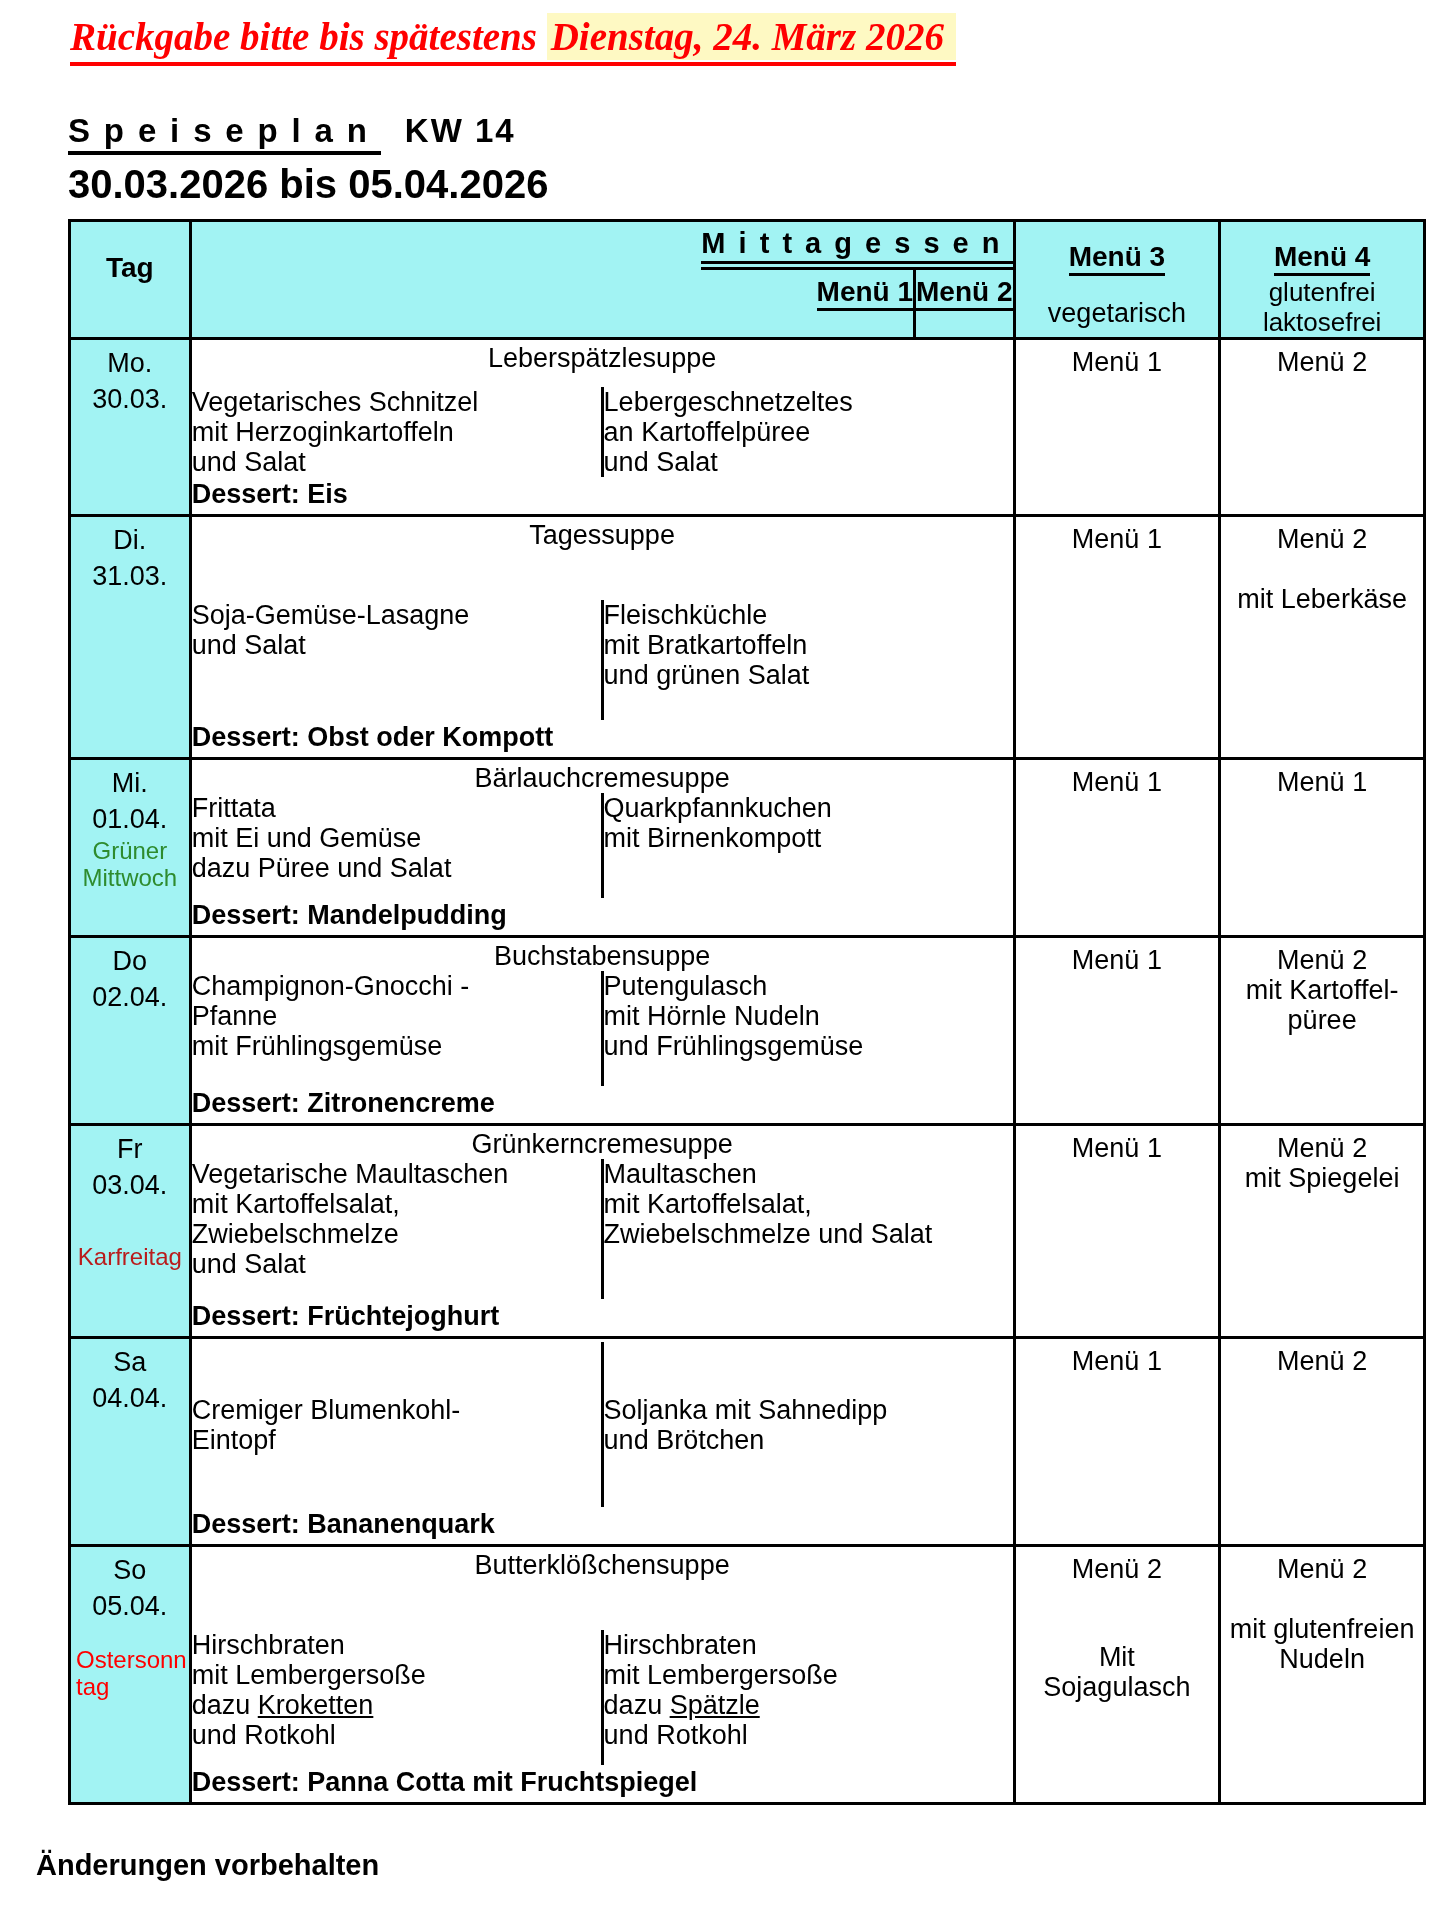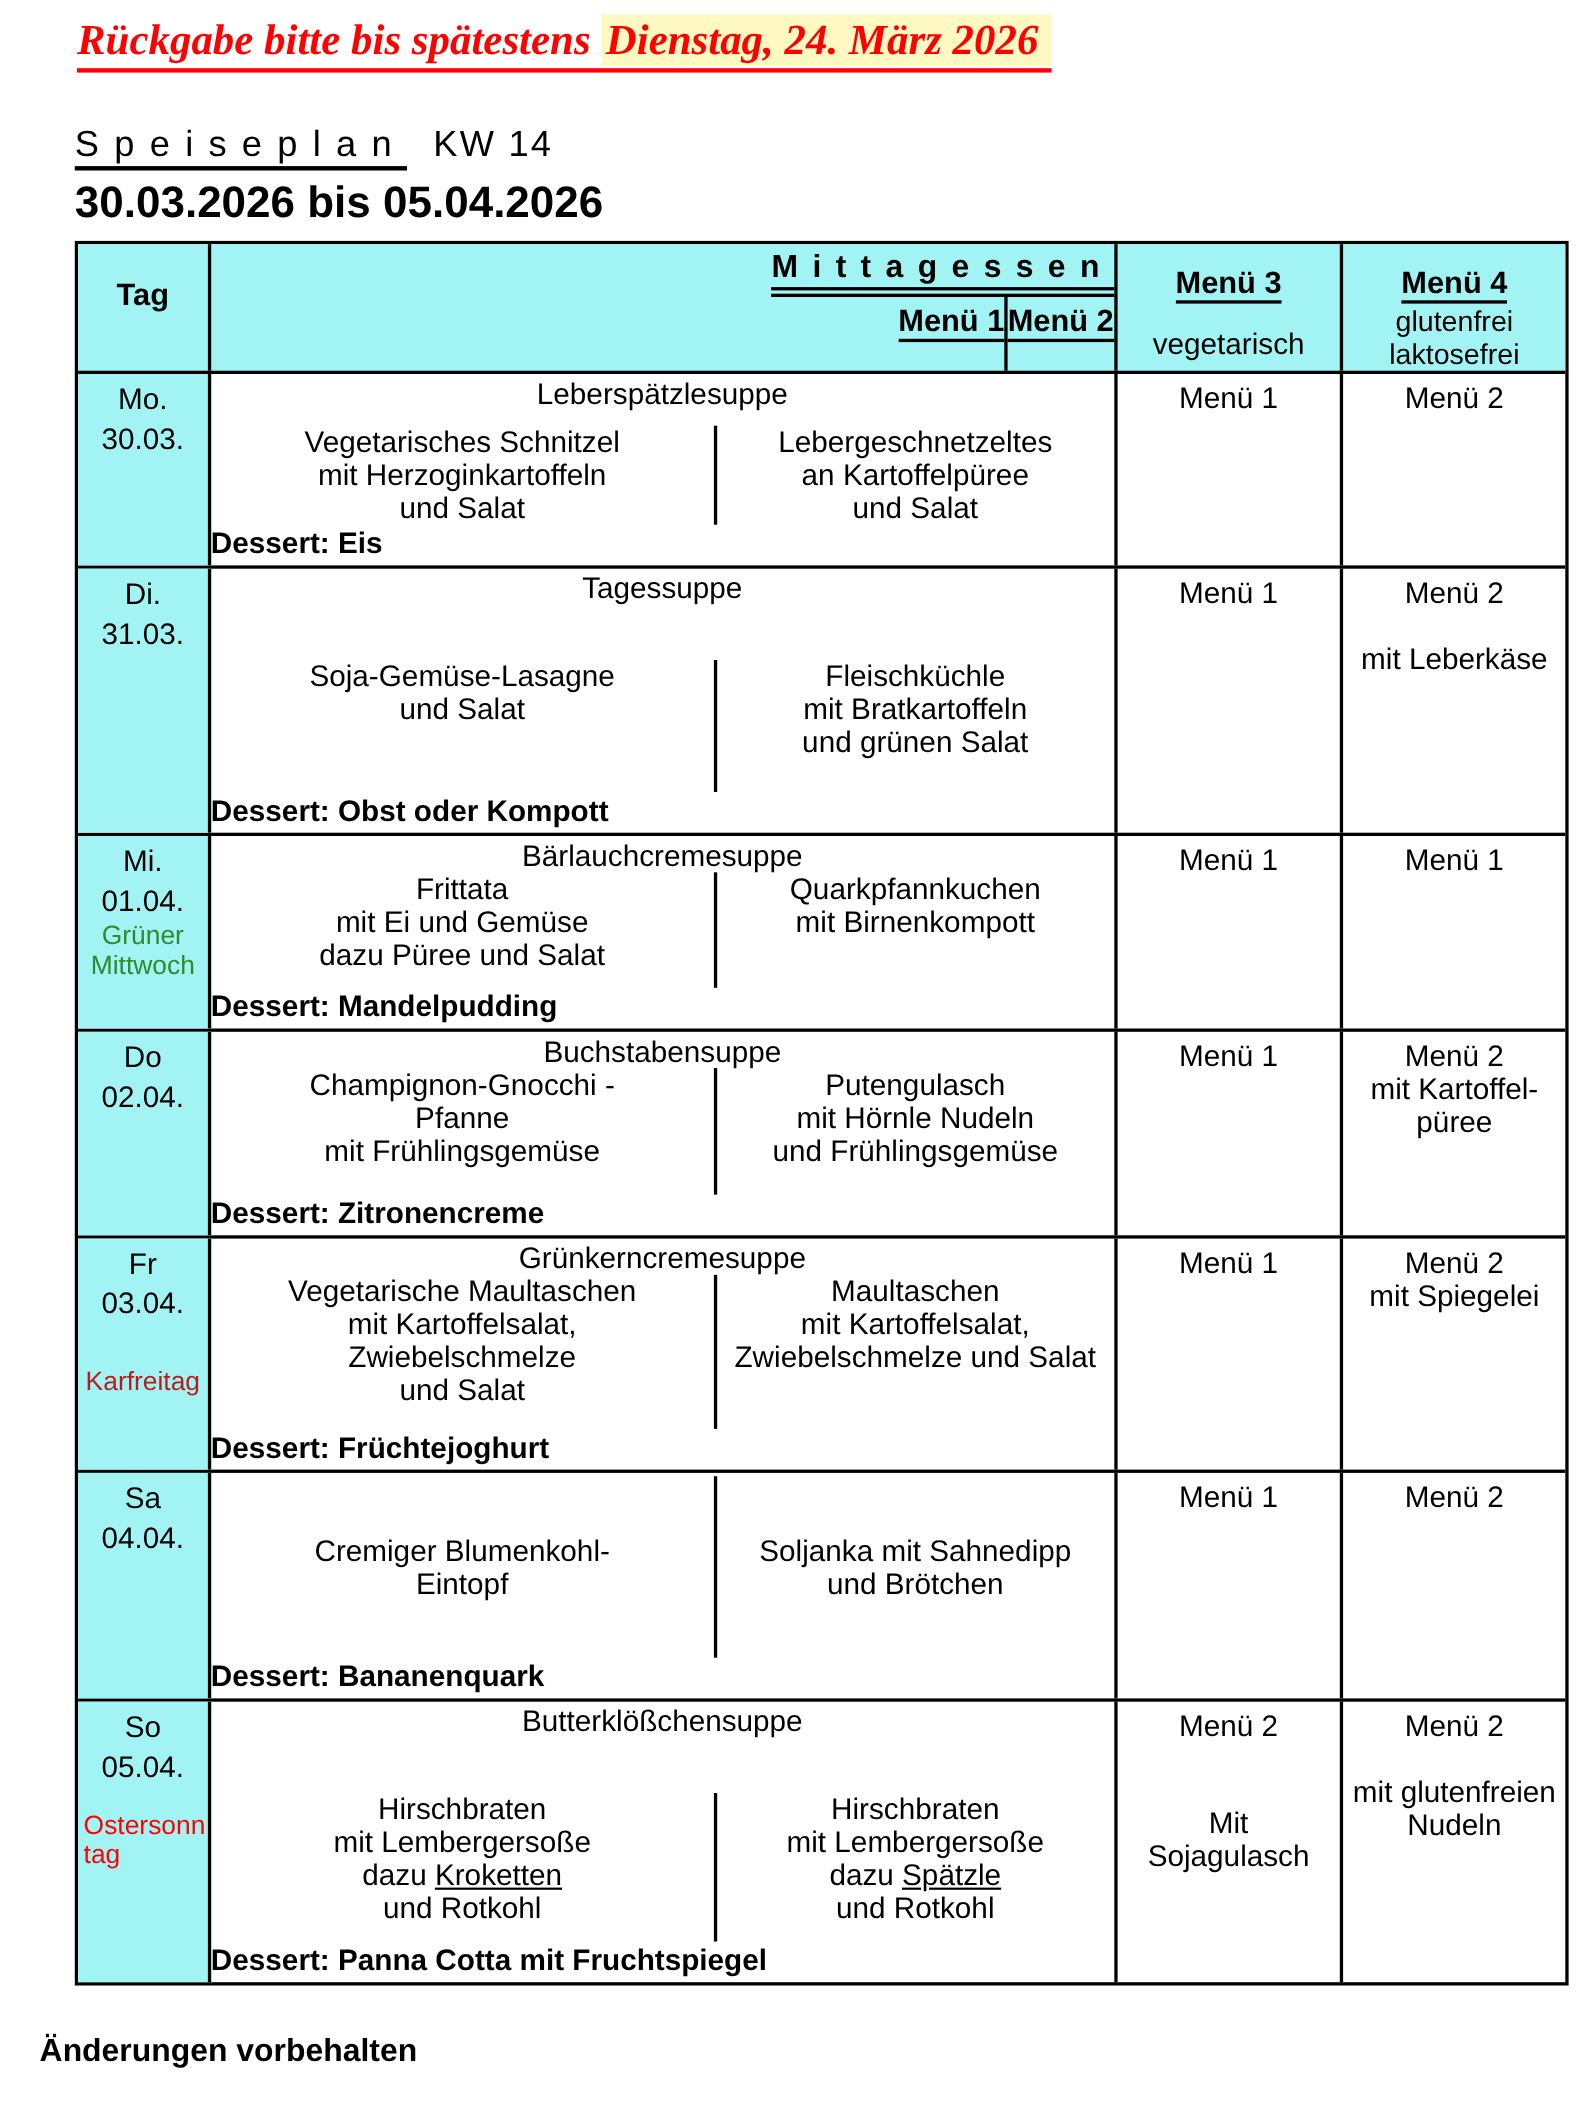--- a/index.html
+++ b/index.html
@@ -15,21 +15,21 @@
   }
   
   .notice-wrap { margin:14px 0 0 70px; }
   .notice {
     display:inline-block; border-bottom:4px solid #ff0000; padding-bottom:3px;
     font-family:"Liberation Serif", serif; font-size:39px;
     font-weight:bold; font-style:italic; color:#ff0000;
   }
   .notice .hl { background:#fef9c3; padding:2px 12px 2px 4px; }
   
-  .title-line { margin:46px 0 0 68px; font-size:33px; font-weight:normal; }
+  .title-line { margin:46px 0 0 68px; font-size:33px; font-weight:bold; }
   .title-line .sp { letter-spacing:0.42em; border-bottom:4px solid #000; padding-bottom:2px; }
   .title-line .kw { margin-left:24px; letter-spacing:0.06em; }
   .date-line { margin:12px 0 0 68px; font-size:40px; font-weight:bold; }
 
   
   .menu-table { margin:12px 0 0 68px; width:1358px; box-sizing:border-box; border:3px solid #000; }
   .trow { display:flex; border-top:3px solid #000; }
   .trow.header-row { border-top:none; background:#a2f3f3; min-height:110px; }
   .cell { box-sizing:border-box; }
   .tag-col {
@@ -51,21 +51,21 @@
   .mh { font-weight:bold; font-size:28px; line-height:34px; }
   .subv { margin-top:auto; padding-bottom:8px; font-size:27px; }
   .subg { font-size:26px; line-height:30px; margin-top:3px; }
 
   
   .d-mitt { display:flex; flex-direction:column; padding:3px 0 5px; }
   .soup { text-align:center; line-height:30px; }
   .soup.gap-small { margin-bottom:14px; }
   .soup.gap-large { margin-bottom:50px; }
   .dishes { flex:1; display:flex; }
-  .dish { width:50%; text-align:center; line-height:30px; display:flex; flex-direction:column;margin-left:48px; }
+  .dish { width:50%; text-align:left; line-height:30px; display:flex; flex-direction:column; }
   .dish.m2 { border-left:3px solid #000; }
   .dish.center { justify-content:center; }
   .dessert { margin-top:2px; text-align:left; font-weight:bold; line-height:30px; }
   .day-note { font-size:24px; line-height:27px; }
   .day-note.gap-large { margin-top:40px; }
   .day-note.gap-small { margin-top:22px; }
   .day-note.wrapped { text-align:left; padding-left:5px; word-break:break-all; }
   .mlabel { line-height:30px; }
   .mnote { line-height:30px; }
   .mnote.gap-m { margin-top:30px; }

